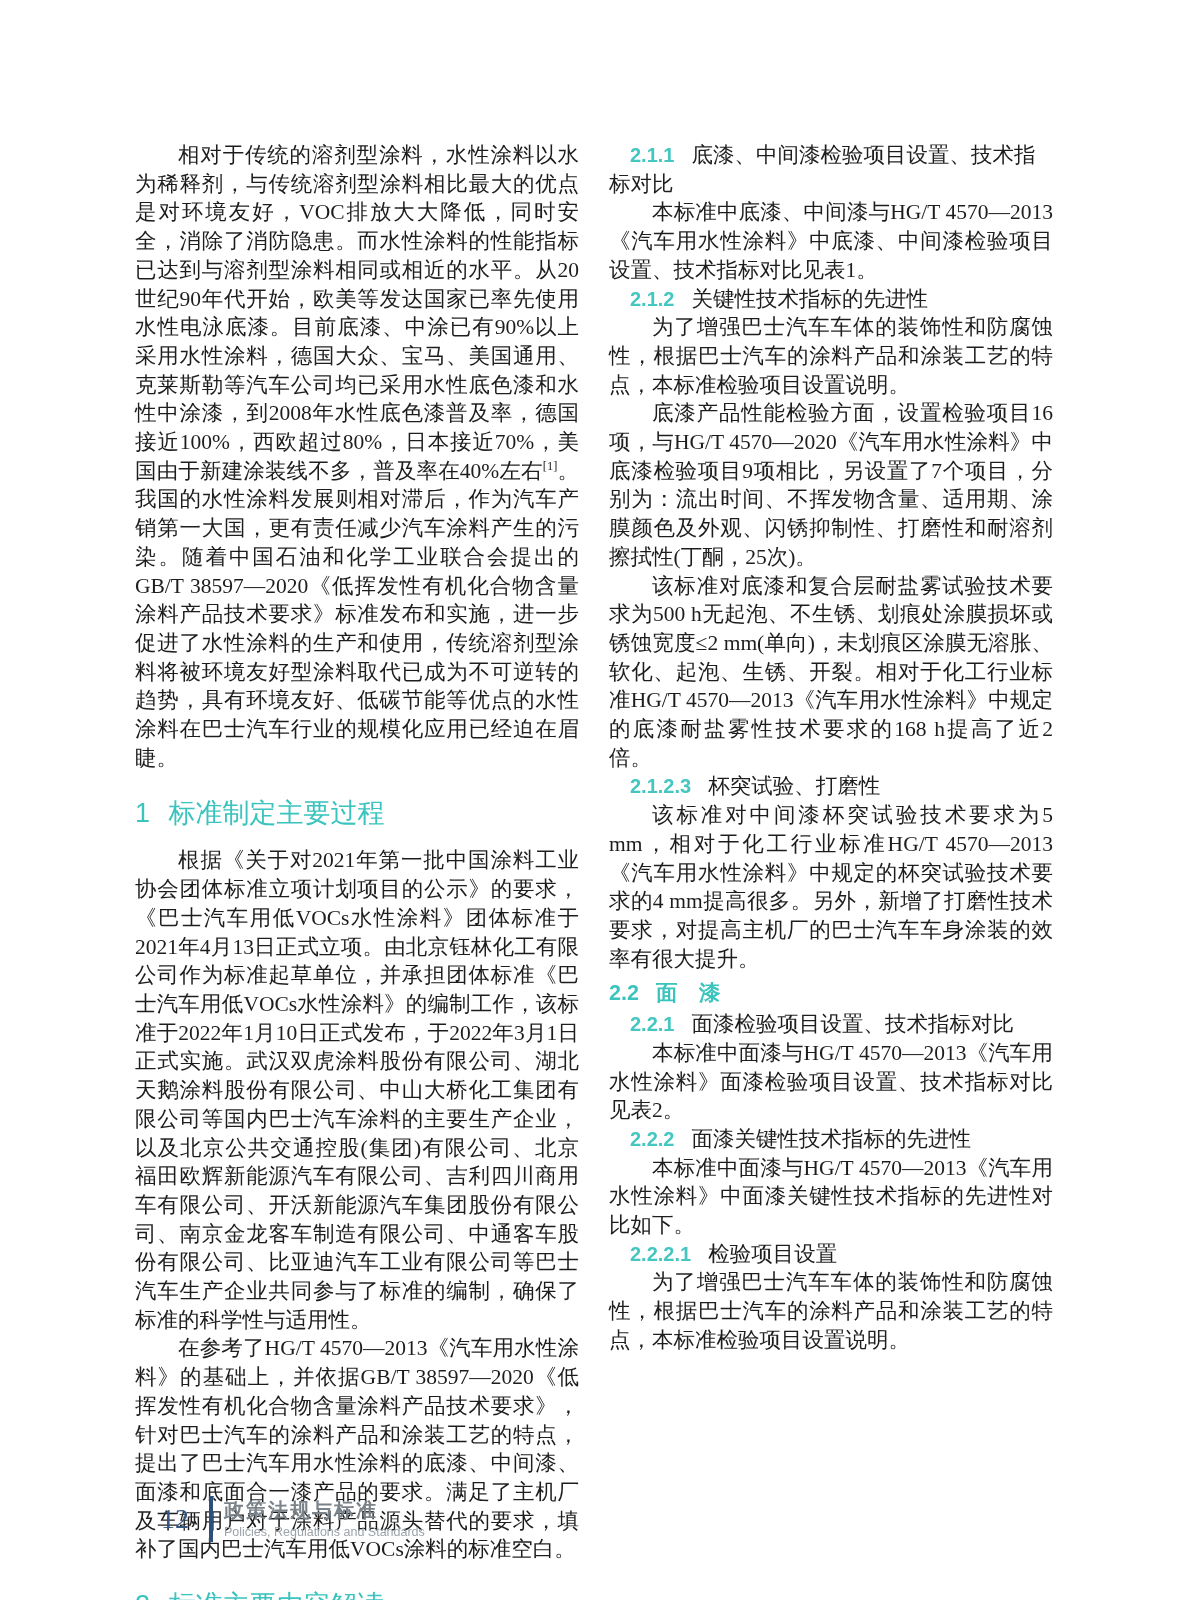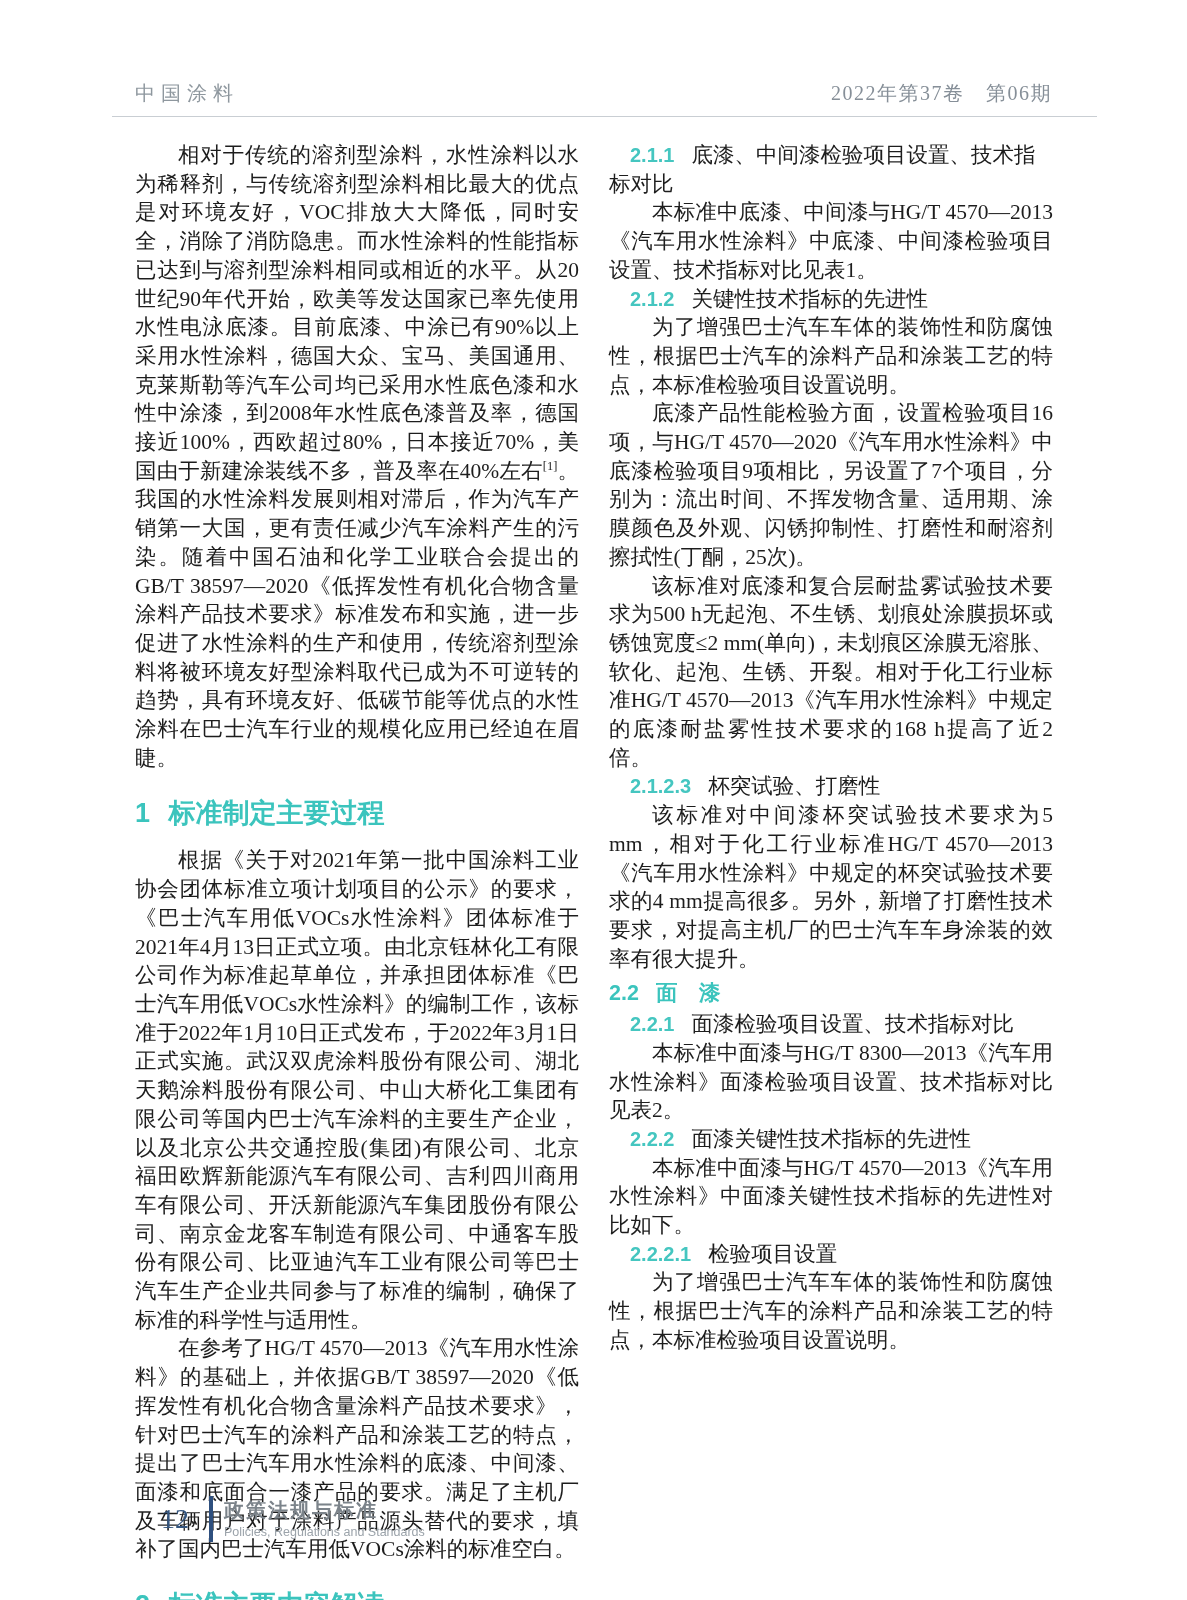--- a/index.html
+++ b/index.html
@@ -60,21 +60,21 @@
   sup.ref {
     font-size: 12.5px;
     line-height: 0;
     vertical-align: super;
   }
 
   
   .sec-h1 {
     margin: 24px 0 16px 0;
     font-family: "Liberation Sans", "DejaVu Sans", sans-serif;
-    font-weight: 700;
+    font-weight: 400;
     font-size: 27px;
     line-height: 34px;
     color: #3bc4bd;
   }
   .sec-h1 .h-num { margin-right: 0.68em; }
 
   
   .sec-h2 {
     margin: 6px 0 2px 0;
     font-family: "Liberation Sans", "DejaVu Sans", sans-serif;
@@ -137,24 +137,20 @@
     color: #9ba3aa;
     line-height: 17px;
     margin-top: 2px;
   }
 </style>
 </head>
 <body>
 
 <div class="page">
 
-  <header class="page-header">
-    <span class="journal-name">中国涂料</span>
-    <span class="issue-info">2022年第37卷　第06期</span>
-  </header>
 
   <main class="columns">
 
     <section class="col">
 
       <p><span>相对于传统的溶剂型涂料，水性涂料以水为稀释剂，与传统溶剂型涂料相比最大的优点是对环境友好，VOC排放大大降低，同时安全，消除了消防隐患。而水性涂料的性能指标已达到与溶剂型涂料相同或相近的水平。从20世纪90年代开始，欧美等发达国家已率先使用水性电泳底漆。目前底漆、中涂已有90%以上采用水性涂料，德国大众、宝马、美国通用、克莱斯勒等汽车公司均已采用水性底色漆和水性中涂漆，到2008年水性底色漆普及率，德国接近100%，西欧超过80%，日本接近70%，美国由于新建涂装线不多，普及率在40%左右</span><sup class="ref">[1]</sup><span>。我国的水性涂料发展则相对滞后，作为汽车产销第一大国，更有责任减少汽车涂料产生的污染。随着中国石油和化学工业联合会提出的GB/T 38597—2020《低挥发性有机化合物含量涂料产品技术要求》标准发布和实施，进一步促进了水性涂料的生产和使用，传统溶剂型涂料将被环境友好型涂料取代已成为不可逆转的趋势，具有环境友好、低碳节能等优点的水性涂料在巴士汽车行业的规模化应用已经迫在眉睫。</span></p>
 
       <h2 class="sec-h1">
         <span class="h-num">1</span><span class="h-title">标准制定主要过程</span>
       </h2>
@@ -198,21 +194,21 @@
       <p>该标准对中间漆杯突试验技术要求为5 mm，相对于化工行业标准HG/T 4570—2013《汽车用水性涂料》中规定的杯突试验技术要求的4 mm提高很多。另外，新增了打磨性技术要求，对提高主机厂的巴士汽车车身涂装的效率有很大提升。</p>
 
       <h3 class="sec-h2">
         <span class="h-num">2.2</span><span class="h-title">面　漆</span>
       </h3>
 
       <h4 class="sec-h3">
         <span class="h-num">2.2.1</span><span class="h-title">面漆检验项目设置、技术指标对比</span>
       </h4>
 
-      <p>本标准中面漆与HG/T 8300—2013《汽车用水性涂料》面漆检验项目设置、技术指标对比见表2。</p>
+      <p>本标准中面漆与HG/T 4570—2013《汽车用水性涂料》面漆检验项目设置、技术指标对比见表2。</p>
 
       <h4 class="sec-h3">
         <span class="h-num">2.2.2</span><span class="h-title">面漆关键性技术指标的先进性</span>
       </h4>
 
       <p>本标准中面漆与HG/T 4570—2013《汽车用水性涂料》中面漆关键性技术指标的先进性对比如下。</p>
 
       <h4 class="sec-h3">
         <span class="h-num">2.2.2.1</span><span class="h-title">检验项目设置</span>
       </h4>

